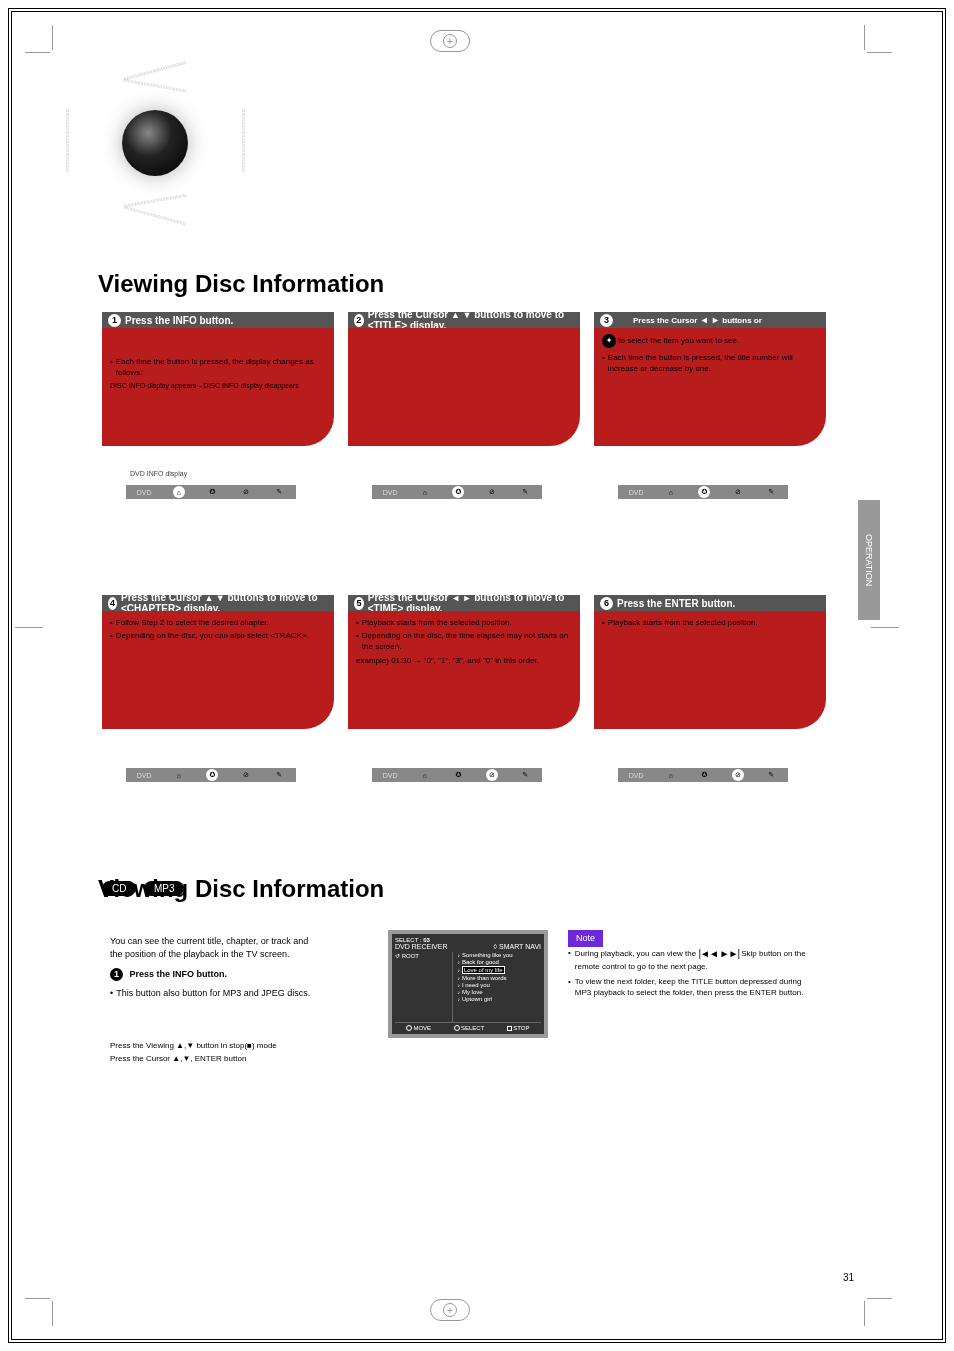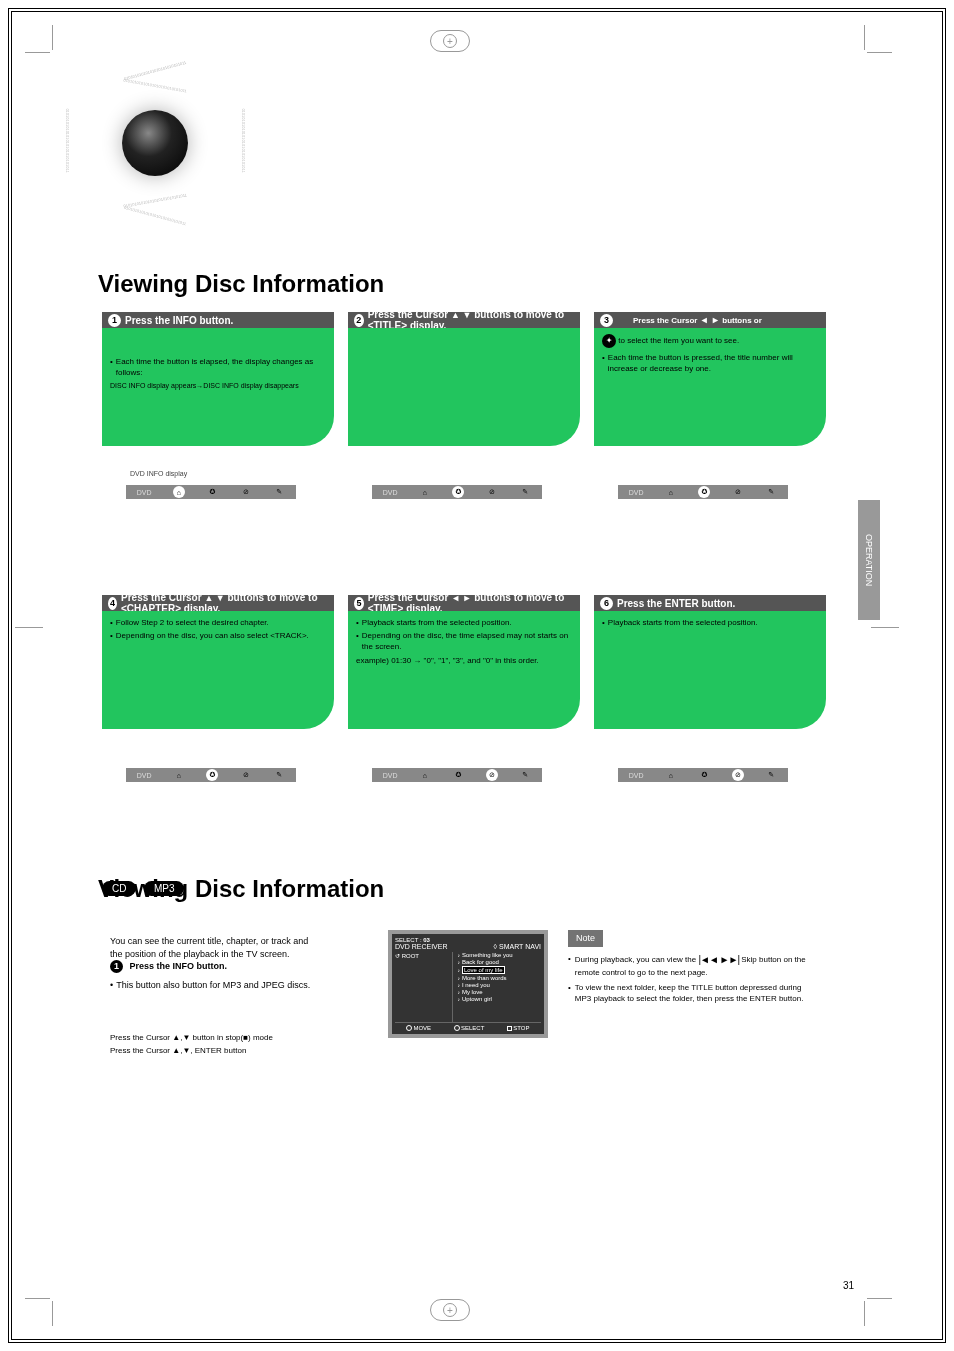--- a/index.html
+++ b/index.html
@@ -35,21 +35,21 @@
     .heading1 { position: absolute; top: 270px; left: 98px; font-size: 24px; font-weight: bold; }
     .heading2 { position: absolute; top: 875px; left: 98px; font-size: 24px; font-weight: bold; }
     
     .disc-badge { display: inline-block; background: #000; color: #fff; font-size: 10px; padding: 2px 10px; border-radius: 10px; margin-right: 3px; }
     .badges1 { position: absolute; top: 313px; left: 102px; }
     .badges2 { position: absolute; top: 878px; left: 102px; }
     
     .card { position: absolute; width: 232px; }
     .card-header { background: #555; color: #fff; font-size: 10px; font-weight: bold; padding: 3px 6px; height: 16px; display: flex; align-items: center; }
     .step-num { background: #fff; color: #000; border-radius: 50%; width: 13px; height: 13px; display: inline-flex; align-items: center; justify-content: center; font-size: 9px; margin-right: 4px; }
-    .card-body { background: #22c55e; padding: 6px 8px 10px 8px; font-size: 8px; line-height: 1.4; min-height: 78px; position: relative; border-bottom-right-radius: 30px; }
+    .card-body { background: #b91c1c; padding: 6px 8px 10px 8px; font-size: 8px; line-height: 1.4; min-height: 78px; position: relative; border-bottom-right-radius: 30px; }
     .bullet { display: flex; margin-bottom: 2px; }
     .bullet-mark { margin-right: 3px; }
     .example { font-size: 8px; margin-top: 2px; }
     
     .card1a { top: 312px; left: 102px; }
     .card1a .card-body { padding-top: 28px; }
     .card1b { top: 312px; left: 348px; }
     .card1c { top: 312px; left: 594px; }
     .card1d { top: 595px; left: 102px; }
     .card1e { top: 595px; left: 348px; }
@@ -58,42 +58,42 @@
     .card-tall .card-body { min-height: 118px; }
     
     .osd-bar { position: absolute; width: 170px; height: 14px; background: #888; display: flex; align-items: center; justify-content: space-around; font-size: 7px; color: #ddd; }
     .osd-icon { width: 12px; height: 12px; display: flex; align-items: center; justify-content: center; color: #000; }
     .osd-icon.active { background: #fff; border-radius: 50%; }
     .osd-note { position: absolute; font-size: 7px; color: #444; }
     
     .arr-tri { display: inline-block; font-size: 9px; }
     
     .subtext1 { position: absolute; top: 935px; left: 110px; width: 210px; font-size: 9px; line-height: 1.4; }
-    .subtext-intro { margin-bottom: 0; }
+    .subtext-intro { margin-bottom: 8px; }
     
     .smart-navi { position: absolute; top: 930px; left: 388px; width: 160px; height: 108px; background: #999; padding: 4px; font-size: 7px; }
     .sn-screen { background: #333; color: #fff; padding: 3px; height: 100%; }
     .sn-top { display: flex; justify-content: space-between; margin-bottom: 2px; }
     .sn-body { display: flex; height: 70px; }
     .sn-left { width: 40%; border-right: 1px solid #666; padding-right: 3px; }
     .sn-right { width: 60%; padding-left: 4px; font-size: 6px; }
     .sn-item { display: flex; align-items: center; margin-bottom: 1px; }
     .sn-bullet { margin-right: 2px; font-size: 5px; }
     .sn-hl { background: #000; border: 1px solid #fff; padding: 0 1px; }
     .sn-bottom { display: flex; justify-content: space-around; font-size: 6px; padding-top: 2px; border-top: 1px solid #666; }
     .sn-btn { display: flex; align-items: center; gap: 1px; }
     .sn-circle { width: 6px; height: 6px; border: 1px solid #fff; border-radius: 50%; display: inline-block; }
     
     .note-block { position: absolute; top: 930px; left: 568px; width: 240px; font-size: 8px; line-height: 1.4; }
-    .note-label { background: #737373; color: #fff; padding: 2px 8px; display: inline-block; margin-bottom: 6px; font-size: 9px; }
+    .note-label { background: #6d28d9; color: #fff; padding: 2px 8px; display: inline-block; font-size: 9px; }
     .note-item { display: flex; margin-bottom: 4px; }
     .note-mark { margin-right: 4px; }
     .skip-icons { display: inline-block; vertical-align: middle; font-size: 10px; letter-spacing: -1px; }
     
-    .page-num { position: absolute; bottom: 60px; right: 100px; font-size: 10px; }
+    .page-num { position: absolute; bottom: 68px; right: 100px; font-size: 10px; }
     .side-tab { position: absolute; right: 74px; top: 500px; width: 22px; height: 120px; background: #999; writing-mode: vertical-rl; text-align: center; font-size: 9px; color: #fff; display: flex; align-items: center; justify-content: center; }
     
     .ring-binary { position: absolute; font-size: 4px; color: #bbb; }
   </style>
 </head>
 <body>
 
 <div class="border-outer border1"></div>
 <div class="border-outer border2"></div>
 
@@ -144,21 +144,21 @@
 </div>
 
 <div class="card card-tall card1a">
   <div class="card-header">
       <span class="step-num">1</span>
       <span>Press the INFO button.</span>
     </div>
   <div class="card-body">
     <div class="bullet">
         <span class="bullet-mark">•</span>
-        <span>Each time the button is elapsed, the display changes as follows:</span>
+        <span>Each time the button is pressed, the display changes as follows:</span>
       </div>
     <div style="font-size:7px; margin-top:3px;">DISC INFO display appears→DISC INFO display disappears</div>
   </div>
 </div>
 <div class="osd-bar" style="top:485px; left:126px;">
   <span>DVD</span>
   <span class="osd-icon active">⌂</span>
   <span class="osd-icon">✪</span>
   <span class="osd-icon">⊘</span>
   <span class="osd-icon">✎</span>
@@ -277,21 +277,21 @@
 </div>
 
 <div class="subtext1">
   <div class="subtext-intro">You can see the current title, chapter, or track and the position of the playback in the TV screen.</div>
   <div style="font-weight:bold; margin-bottom:6px;"><span class="step-num" style="background:#000;color:#fff;">1</span> <span>Press the INFO button.</span></div>
   <div class="bullet">
       <span class="bullet-mark">•</span>
       <span>This button also button for MP3 and JPEG discs.</span>
     </div>
   <div class="bullet" style="margin-top:40px; font-size:8px;">
-      <span>Press the Cursor ▲,▼ button in stop(■) mode</span>
+      <span>Press the Viewing ▲,▼ button in stop(■) mode</span>
     </div>
   <div class="bullet" style="font-size:8px;">
       <span>Press the Cursor ▲,▼, ENTER button</span>
     </div>
 </div>
 
 <div class="smart-navi">
   <div class="sn-screen">
     <div style="font-size:6px;"><span>SELECT :</span> <span style="color:#fff; font-weight:bold;">03</span></div>
     <div class="sn-top">

